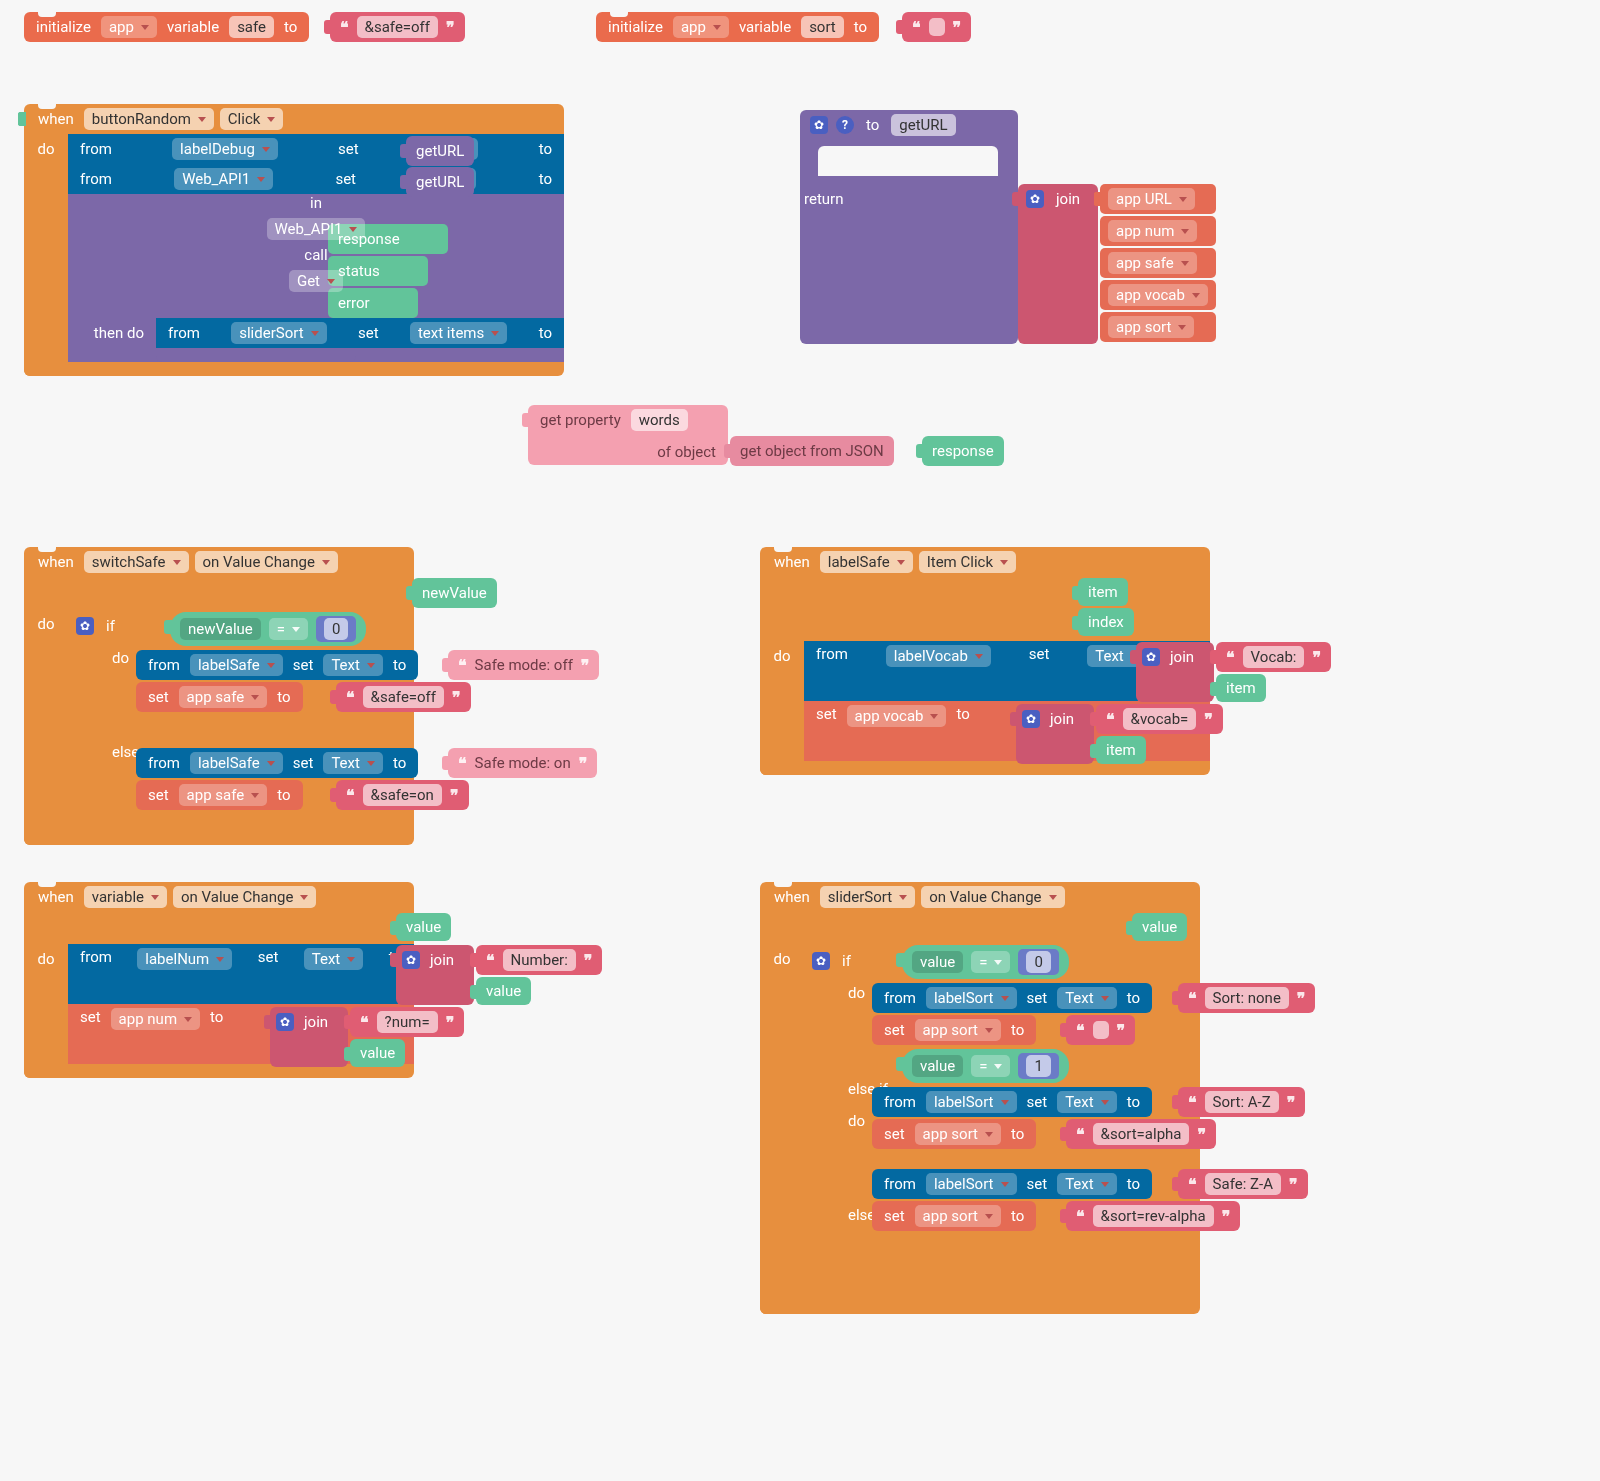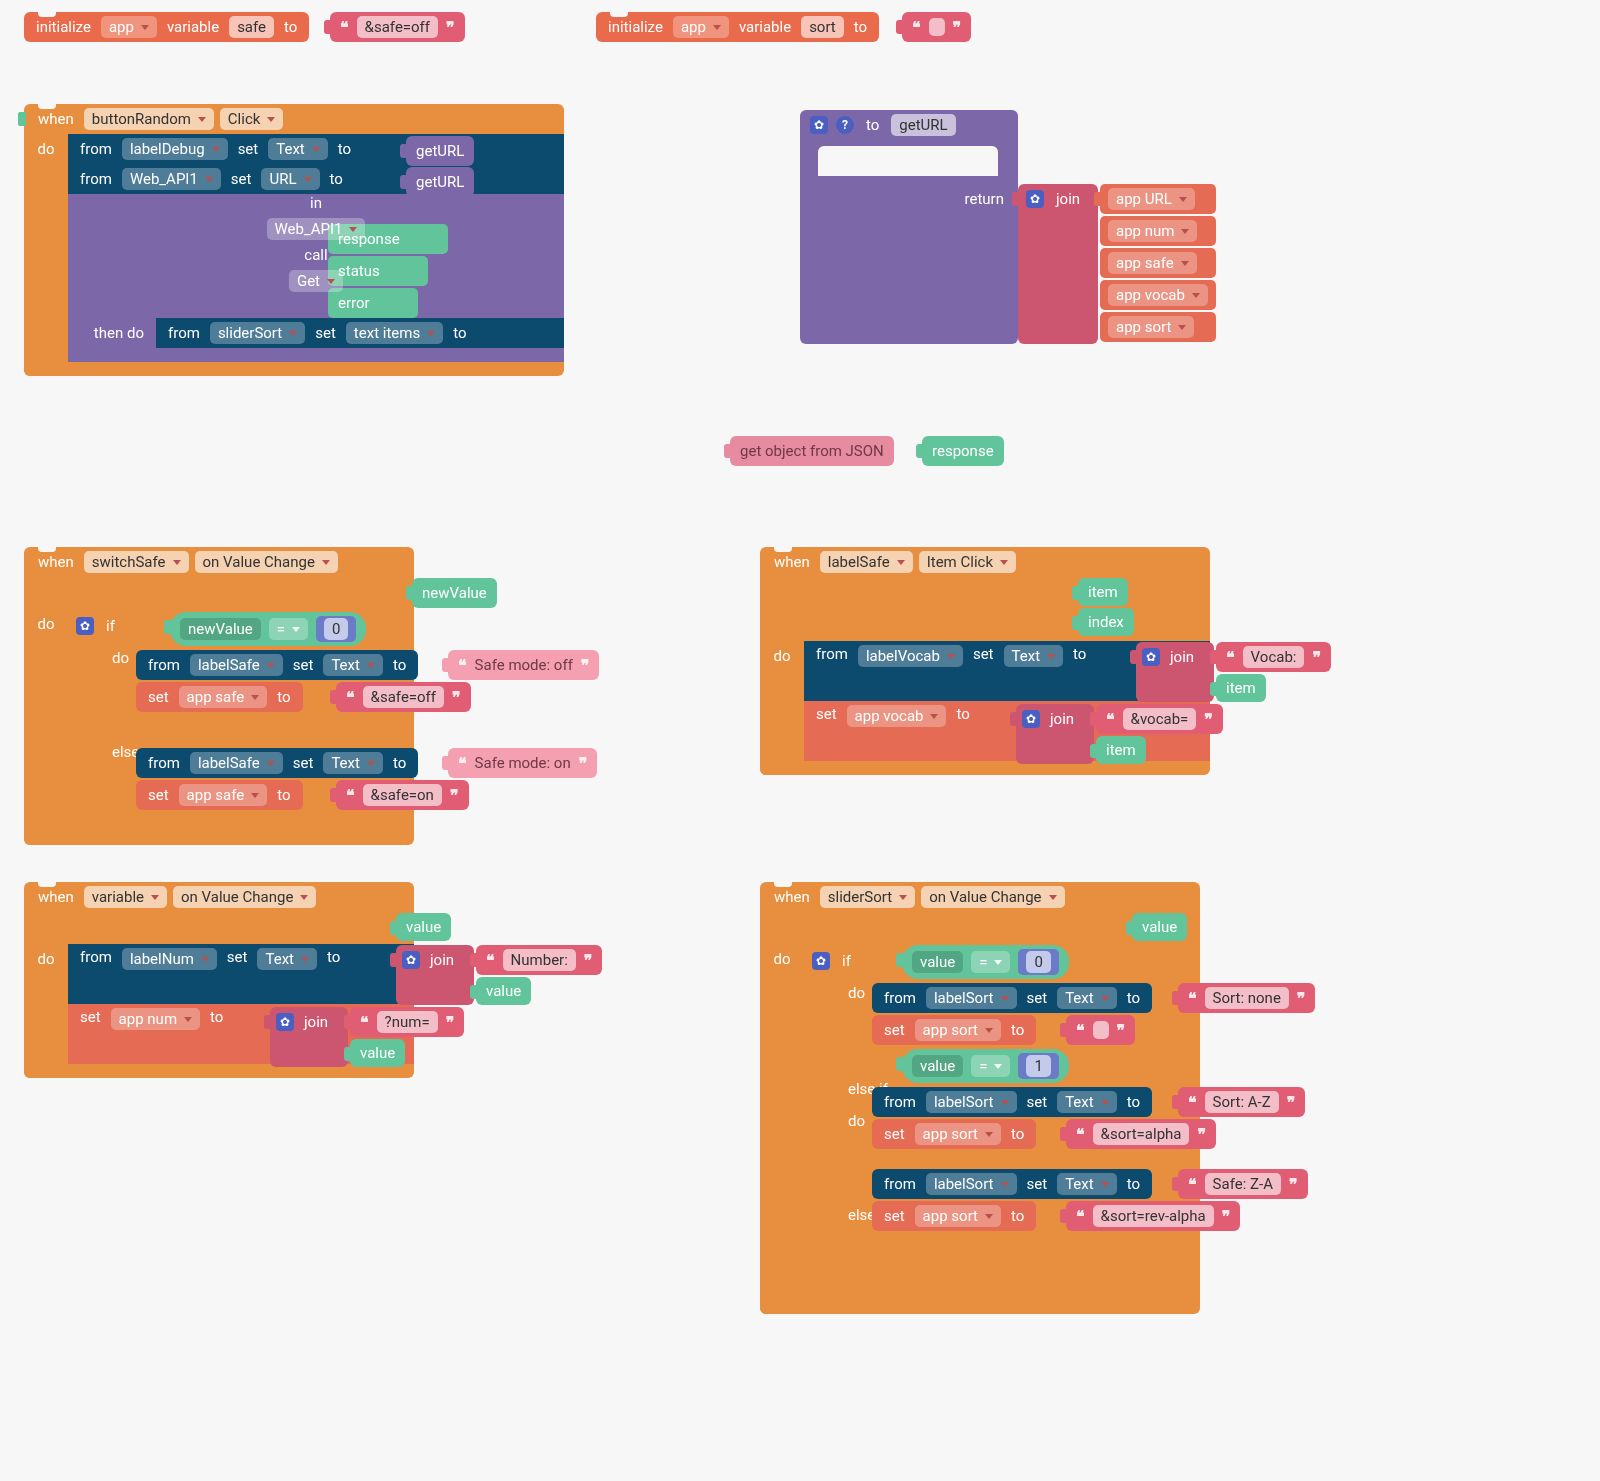--- a/index.html
+++ b/index.html
@@ -37,21 +37,21 @@
   }
   .qmark {
     width: 18px; height: 18px; border-radius: 50%; background: #4a5fc1;
     display:flex; align-items:center; justify-content:center; font-size:12px; font-weight:bold;
   }
   
   .c-orange  { background: #e78f3e; }
   .c-orange2 { background: #ea6b4c; }
   .c-pinkred { background: #e05d73; }
   .c-purple  { background: #7c68a8; }
-  .c-teal    { background: #0c4a6e; }
+  .c-teal    { background: #0369a1; justify-content: space-between; }
   .c-green   { background: #62c49a; }
   .c-pink    { background: #f4a0b0; }
   .c-pink-dk { background: #e78ba0; }
   .c-coral   { background: #e56b54; }
   .c-pinkred2{ background: #cc5670; }
   .txt-dark  { color: #6d3a45; }
   .txt-dark2 { color: #333; }
   
   .stub { height: 14px; border-radius: 0 0 6px 6px; }
   
@@ -207,40 +207,50 @@
 
 <div class="block row c-purple" style="left:394px; top:124px; height:30px; padding:0 10px;">
       <div class="notch-l c-purple"></div>
       <span>getURL</span>
     </div>
 <div class="block row c-purple" style="left:394px; top:155px; height:30px; padding:0 10px;">
       <div class="notch-l c-purple"></div>
       <span>getURL</span>
     </div>
 
+<div class="block c-pink txt-dark" style="left:516px; top:393px; height:60px; width:200px; padding:4px 8px; display:flex; flex-direction:column; justify-content:space-between;">
+  <div class="notch-l c-pink"></div>
+  <div class="row">
+        <span class="lbl">get property</span>
+        <span class="pill light">words</span>
+      </div>
+  <div class="row" style="justify-content:flex-end;">
+        <span class="lbl">of object</span>
+      </div>
+</div>
 <div class="block row c-pink-dk txt-dark" style="left:718px; top:424px; height:30px; padding:0 10px;">
       <div class="notch-l c-pink-dk"></div>
       <span>get object from JSON</span>
     </div>
 <div class="block row c-green" style="left:910px; top:424px; height:30px; padding:0 10px;">
       <div class="notch-l c-green"></div>
       <span>response</span>
     </div>
 
 <div class="block c-purple" style="left:788px; top:98px; width:218px;">
   <div class="bar" style="gap:8px;">
     <span class="gear">✿</span>
     <span class="qmark">?</span>
     <span class="lbl">to</span>
     <span class="pill light txt-dark2">getURL</span>
   </div>
   <div style="height:44px; position:relative;">
     <div style="position:absolute; left:18px; top:6px; width:180px; height:30px; background:#f7f7f7; border-radius:6px 6px 0 0;"></div>
   </div>
-  <div class="row" style="height:30px; justify-content:flex-end; padding-right:10px;">
+  <div class="row" style="height:30px; padding-right:10px;">
     <span class="lbl">return</span>
   </div>
   <div style="height:130px;"></div>
 </div>
 <div class="block c-pinkred2" style="left:1006px; top:172px; width:80px; height:160px;">
   <div class="notch-l c-pinkred2"></div>
   <div class="row" style="height:30px; padding:0 8px; gap:8px;">
     <span class="gear">✿</span>
     <span class="lbl">join</span>
   </div>

